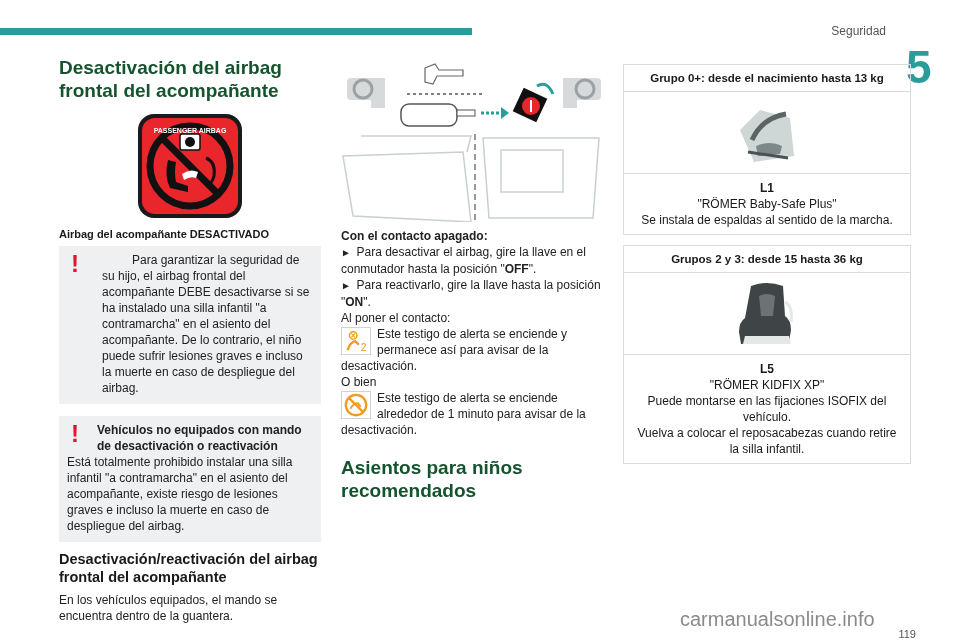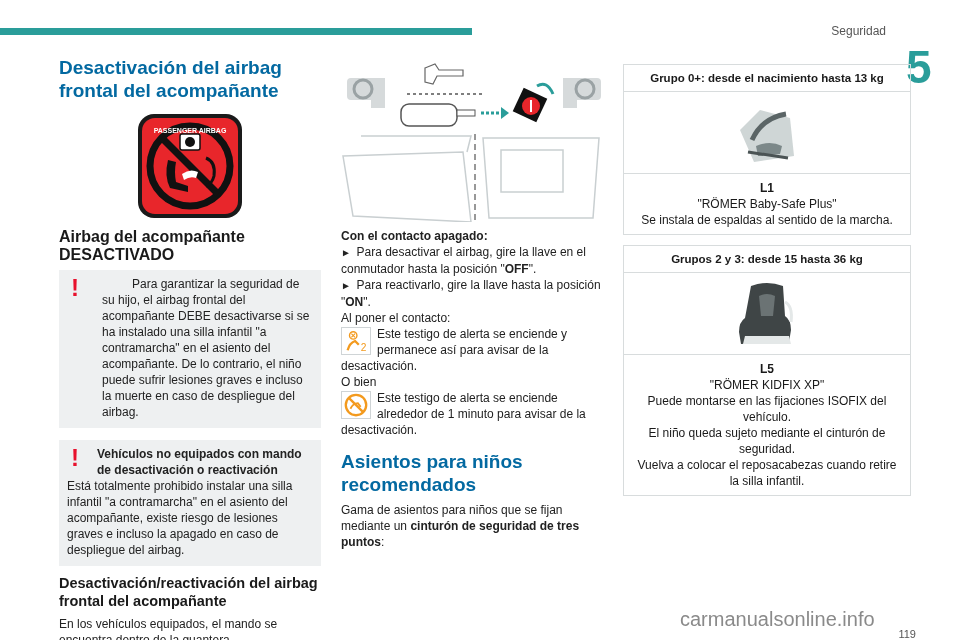--- a/index.html
+++ b/index.html
@@ -8,28 +8,28 @@
 
   .topbar { position: absolute; left: 0; top: 28px; width: 472px; height: 7px; background: #2a9d9a; }
   .section-name { position: absolute; right: 74px; top: 24px; font-size: 12px; color: #555; }
   .chapter-num { position: absolute; left: 906px; top: 44px; font-size: 46px; font-weight: bold; color: #2a9d9a; line-height: 1; }
 
   .col { position: absolute; top: 56px; }
   .col1 { left: 59px; width: 262px; }
   .col2 { left: 341px; width: 262px; }
   .col3 { left: 623px; width: 264px; }
 
-  .h1 { font-size: 19px; font-weight: bold; line-height: 23px; color: #0369a1; }
+  .h1 { font-size: 19px; font-weight: bold; line-height: 23px; color: #14532d; }
   .h2 { font-size: 14.5px; font-weight: bold; line-height: 18px; }
   .p { font-size: 12px; line-height: 16px; color: #222; }
   .b { font-weight: bold; }
 
   .airbag-sign { width: 108px; height: 108px; margin: 10px auto 0 auto; display: block; }
 
-  .caption { font-size: 16px; font-weight: bold; margin-top: 8px; }
+  .caption { font-size: 11px; font-weight: bold; margin-top: 8px; }
 
   .warn { background: #eef0f1; padding: 6px 8px 8px 8px; margin-top: 6px; font-size: 12px; line-height: 16px; color: #222; position: relative; }
   .warn .mark { position: absolute; left: 12px; top: 7px; color: #e8112d; font-weight: bold; font-size: 24px; line-height: 22px; }
   .warn .ind { padding-left: 30px; display: block; }
 
   .diagram { width: 262px; height: 166px; display: block; }
 
   .bullet::before { content: "\25BA\00a0\00a0"; font-size: 10px; }
 
   .lamp { display: inline-block; width: 30px; height: 28px; border: 1px solid #cfd4d6; vertical-align: top; float: left; margin: 1px 6px 0 0; background: #fff; }
@@ -69,21 +69,21 @@
   <div class="caption">Airbag del acompañante DESACTIVADO</div>
 
   <div class="warn">
     <span class="mark">!</span>
     <span style="display:block;text-indent:30px;margin-left:35px;">Para garantizar la seguridad de su hijo, el airbag frontal del acompañante DEBE desactivarse si se ha instalado una silla infantil "a contramarcha" en el asiento del acompañante. De lo contrario, el niño puede sufrir lesiones graves e incluso la muerte en caso de despliegue del airbag.</span>
   </div>
 
   <div class="warn" style="margin-top:12px;">
     <span class="mark">!</span>
     <span class="ind b">Vehículos no equipados con mando de desactivación o reactivación</span>
-    <span style="display:block;">Está totalmente prohibido instalar una silla infantil "a contramarcha" en el asiento del acompañante, existe riesgo de lesiones graves e incluso la apagado en caso de despliegue del airbag.</span>
+    <span style="display:block;">Está totalmente prohibido instalar una silla infantil "a contramarcha" en el asiento del acompañante, existe riesgo de lesiones graves e incluso la muerte en caso de despliegue del airbag.</span>
   </div>
 
   <div class="h2" style="margin-top:8px;">Desactivación/reactivación del airbag frontal del acompañante</div>
   <div class="p" style="margin-top:6px;">En los vehículos equipados, el mando se encuentra dentro de la guantera.</div>
 </div>
 
 <div class="col col2">
   <svg class="diagram" viewBox="0 0 262 166" style="margin-top:0;">
 
     <rect x="6" y="22" width="34" height="22" rx="4" fill="#d6dadb"></rect>
@@ -134,22 +134,21 @@
   <div class="p">O bien</div>
   <div class="p lamp-row">
     <svg class="lamp" viewBox="0 0 30 28">
       <circle cx="15" cy="14" r="11" fill="none" stroke="#f39a1e" stroke-width="2.5"></circle>
       <line x1="7" y1="6" x2="23" y2="22" stroke="#f39a1e" stroke-width="2.5"></line>
       <path d="M9 18 q3 -6 8 -6 l3 4" fill="none" stroke="#f39a1e" stroke-width="2"></path>
     </svg>
     <span>Este testigo de alerta se enciende alrededor de 1 minuto para avisar de la desactivación.</span>
   </div>
 
-  <div class="h1" style="margin-top:12px;font-size:19px;">Asientos para niños recomendados</div>
-  <div class="p" style="margin-top:6px;"><span>Gama de asientos para niños que se fijan mediante un </span><span class="b">cinturón de seguridad de tres puntos</span><span>:</span></div>
+  <div class="h1" style="margin-top:18px;font-size:19px;">Asientos para niños recomendados</div>
 </div>
 
 <div class="col col3" style="top:64px;">
   <div class="seat-table">
     <div class="seat-head">Grupo 0+: desde el nacimiento hasta 13 kg</div>
     <div class="seat-img">
       <svg width="70" height="66" viewBox="0 0 70 66">
         <path d="M8 30 l20 -20 l30 8 l4 38 l-40 6 z" fill="#cfd6d6"></path>
         <path d="M20 40 q10 -22 34 -26" fill="none" stroke="#5b6566" stroke-width="5"></path>
         <path d="M24 46 q14 -6 26 0 l-2 8 l-22 2 z" fill="#7c8889"></path>
@@ -170,20 +169,19 @@
         <path d="M14 6 q16 -6 32 0 l2 30 q6 4 6 14 l-2 12 l-48 2 l-2 -12 q0 -10 6 -14 z" fill="#3f4546"></path>
         <path d="M22 16 q8 -4 16 0 l-2 20 l-12 0 z" fill="#6b7374"></path>
         <path d="M8 56 l44 0 l2 8 l-48 0 z" fill="#e4e8e8"></path>
         <path d="M48 22 q8 4 6 20" fill="none" stroke="#e4e8e8" stroke-width="3"></path>
       </svg>
     </div>
     <div class="seat-desc">
       <div class="b">L5</div>
       <div>"RÖMER KIDFIX XP"</div>
       <div>Puede montarse en las fijaciones ISOFIX del vehículo.</div>
-      <div>El niño queda sujeto mediante el cinturón de seguridad.</div>
       <div>Vuelva a colocar el reposacabezas cuando retire la silla infantil.</div>
     </div>
   </div>
 </div>
 
 <div class="watermark">carmanualsonline.info</div>
 <div class="page-num">119</div>
 
 </body></html>

